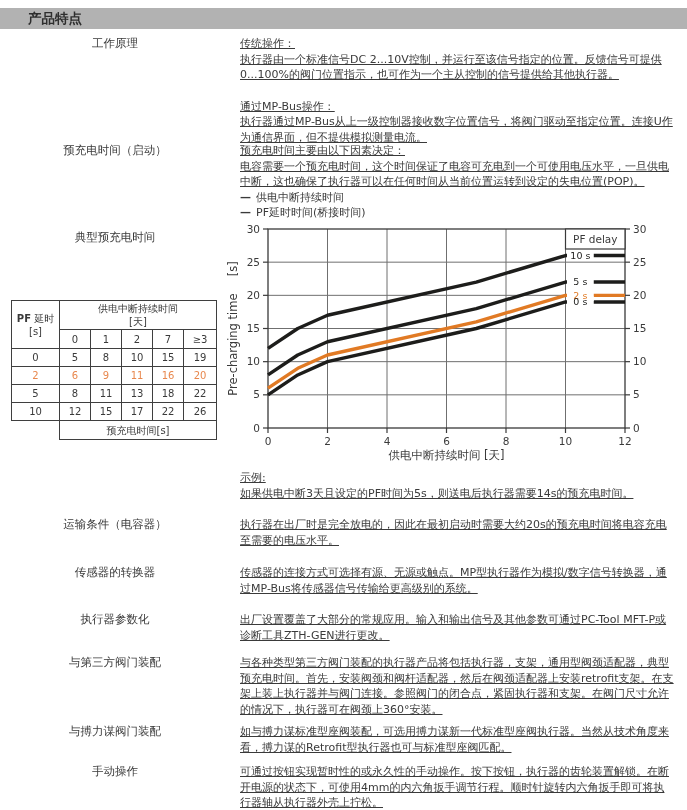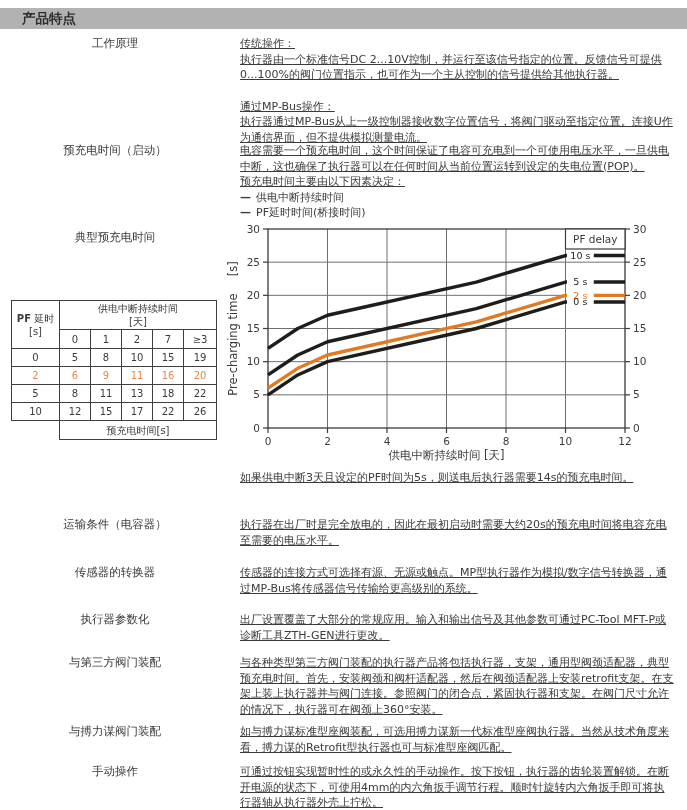--- a/index.html
+++ b/index.html
@@ -1,19 +1,19 @@
 <!DOCTYPE html>
 <html><head>
 <meta charset="utf-8">
 <style>
   html,body{margin:0;padding:0;background:#fff;}
   .page{position:relative;width:687px;height:810px;background:#fff;overflow:hidden;
         font-family:"DejaVu Sans","Liberation Sans",sans-serif;color:#3a3a3a;}
   .header-bar{position:absolute;top:8px;left:0;width:687px;height:21px;background:#b2b2b2;
-        display:flex;align-items:center;box-sizing:border-box;padding-left:22px;}
+        display:flex;align-items:center;box-sizing:border-box;padding-left:28px;}
   .header-bar .title{font-size:13.5px;font-weight:bold;color:#2e2e2e;}
   .row{position:absolute;left:0;width:687px;}
   .label{position:absolute;left:0;top:0;width:230px;text-align:center;font-size:11.5px;color:#3a3a3a;}
   .content{position:absolute;left:240px;top:0;width:434px;font-size:11px;line-height:15.5px;}
   .content p{margin:0;text-decoration:underline;}
   .gap{height:16px;}
   .bullet{display:flex;}
   .dash{font-weight:bold;margin-right:5px;}
   .chart{position:absolute;left:226px;top:222px;}
   svg text{font-family:"DejaVu Sans","Liberation Sans",sans-serif;}
@@ -45,22 +45,22 @@
       <p>执行器由一个标准信号DC 2...10V控制，并运行至该信号指定的位置。反馈信号可提供0...100%的阀门位置指示，也可作为一个主从控制的信号提供给其他执行器。</p>
       <div class="gap"></div>
       <p>通过MP-Bus操作：</p>
       <p>执行器通过MP-Bus从上一级控制器接收数字位置信号，将阀门驱动至指定位置。连接U作为通信界面，但不提供模拟测量电流。</p>
     </div>
   </div>
 
   <div class="row" style="top:143px">
     <div class="label">预充电时间（启动）</div>
     <div class="content">
+      <p>预充电时间主要由以下因素决定：</p>
       <p>电容需要一个预充电时间，这个时间保证了电容可充电到一个可使用电压水平，一旦供电中断，这也确保了执行器可以在任何时间从当前位置运转到设定的失电位置(POP)。</p>
-      <p>预充电时间主要由以下因素决定：</p>
       <div class="bullet">
         <span class="dash">—</span>
         <span>供电中断持续时间</span>
       </div>
       <div class="bullet">
         <span class="dash">—</span>
         <span>PF延时时间(桥接时间)</span>
       </div>
     </div>
   </div>
@@ -206,20 +206,21 @@
     <tfoot>
       <tr>
         <td class="blank"></td>
         <td colspan="5">预充电时间[s]</td>
       </tr>
     </tfoot>
   </table>
 
   <div class="row" style="top:470px">
     <div class="content">
+      <p>示例:</p>
       <p>如果供电中断3天且设定的PF时间为5s，则送电后执行器需要14s的预充电时间。</p>
     </div>
   </div>
 
   <div class="row" style="top:517px">
     <div class="label">运输条件（电容器）</div>
     <div class="content">
       <p>执行器在出厂时是完全放电的，因此在最初启动时需要大约20s的预充电时间将电容充电至需要的电压水平。</p>
     </div>
   </div>

